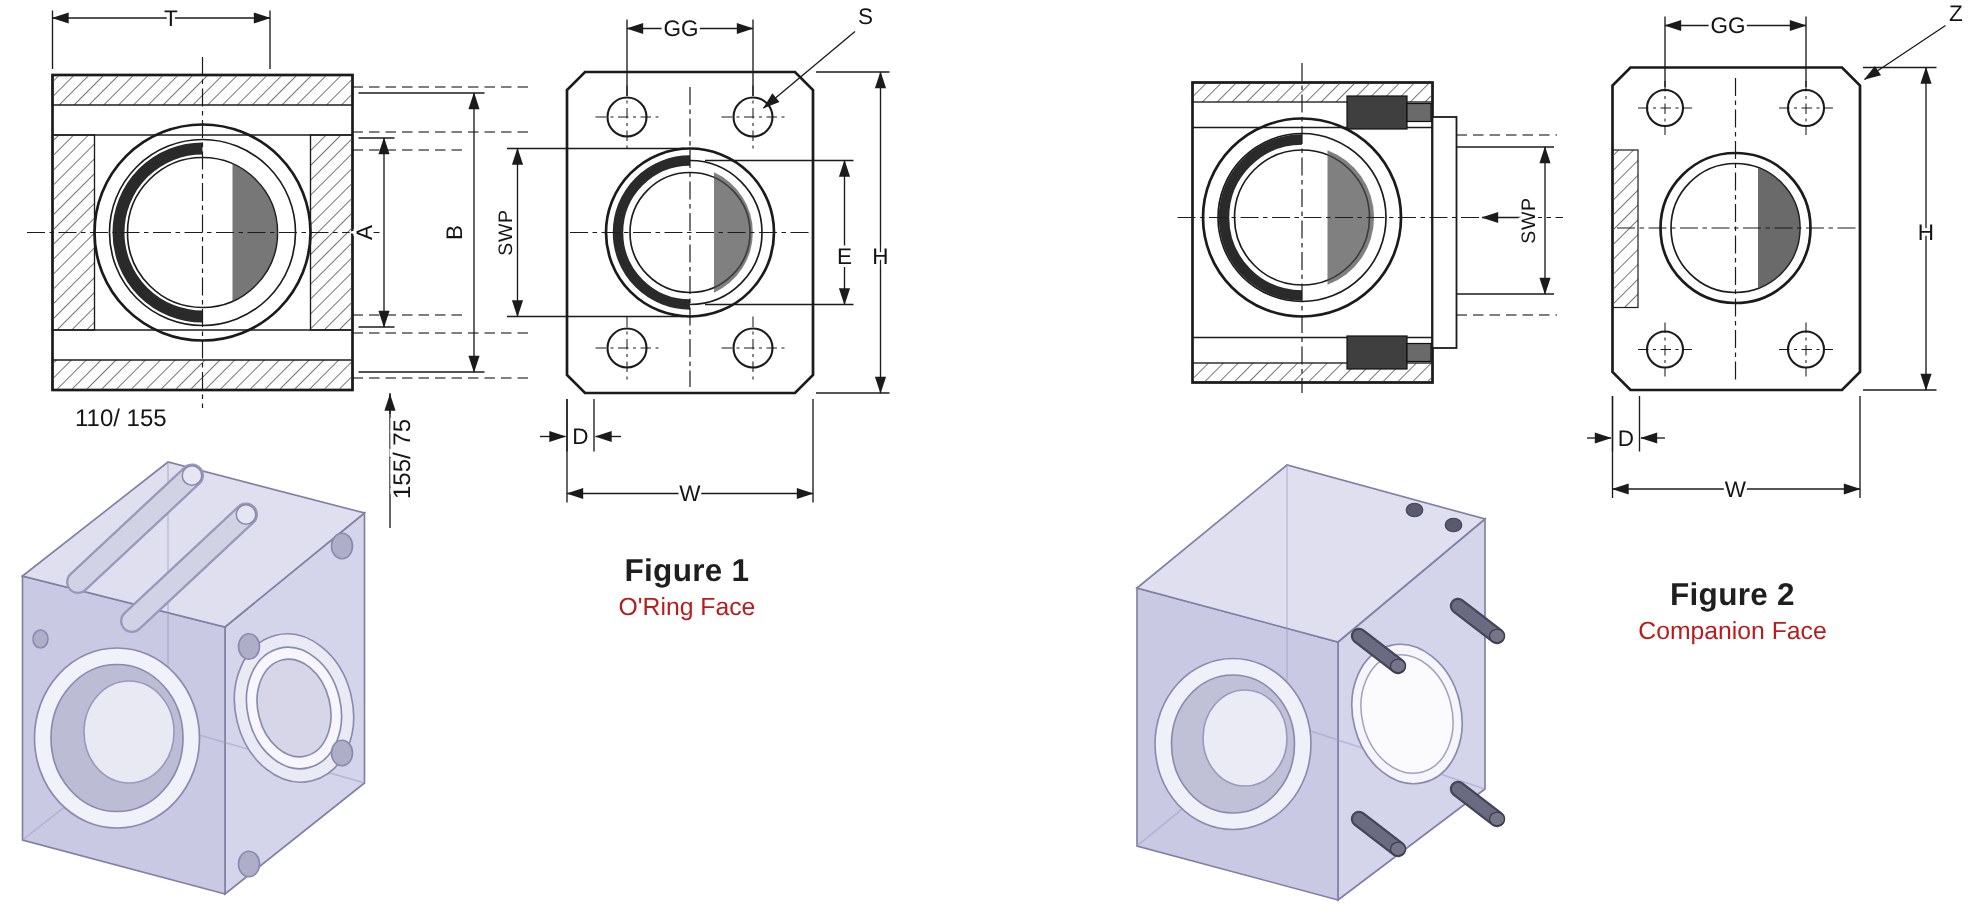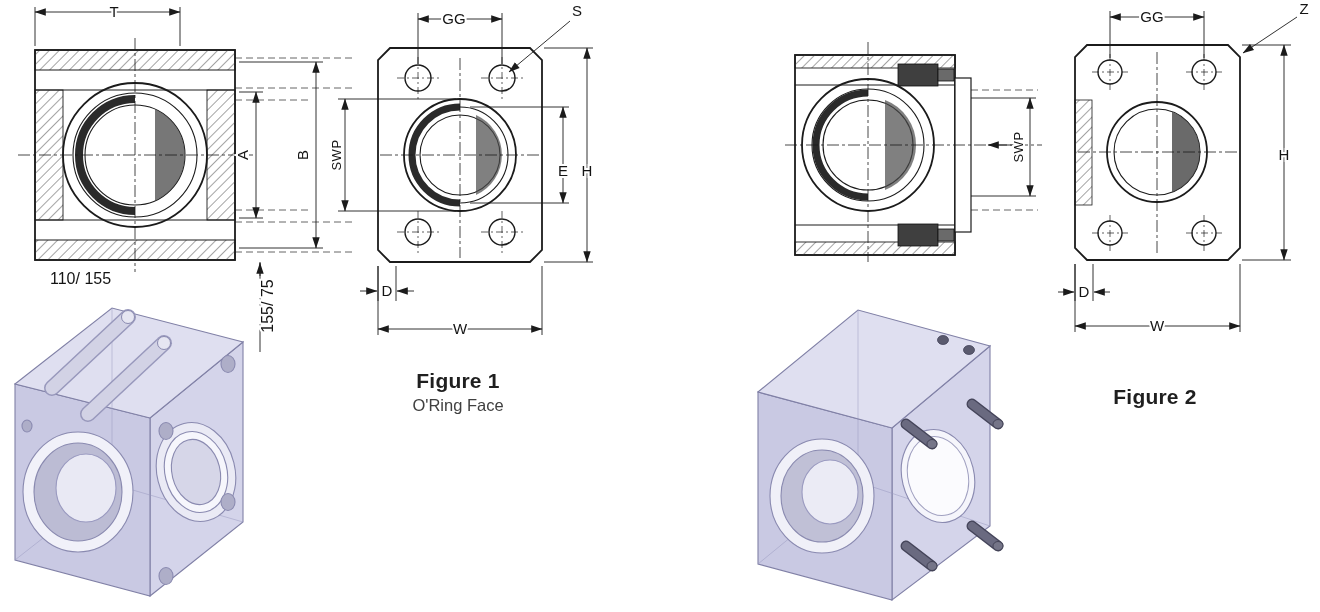--- a/index.html
+++ b/index.html
@@ -8,21 +8,21 @@
   #stage { position:relative; width:1320px; height:612px; background:#ffffff; overflow:hidden; }
   .abs { position:absolute; }
   svg { display:block; }
   svg text { font-family:"Liberation Sans", sans-serif; fill:#141414; }
   .dimlab { font-size:15px; text-anchor:middle; paint-order:stroke; stroke:#ffffff; stroke-width:4px; }
   .dimlab-sm { font-size:13px; text-anchor:middle; letter-spacing:0.5px; paint-order:stroke; stroke:#ffffff; stroke-width:4px; }
   .notelab { font-size:16px; paint-order:stroke; stroke:#ffffff; stroke-width:4px; }
   .anchor-mid { text-anchor:middle; }
   .caption { position:absolute; text-align:center; color:#1f1f1f; }
   .cap-title { font-size:21px; font-weight:600; letter-spacing:.2px; }
-  .cap-sub { font-size:16.5px; margin-top:3px; color:#404040; }
+  .cap-sub { font-size:16.5px; margin-top:3px; color:#b91c1c; }
 </style>
 </head>
 <body>
 
 <div id="stage">
 
   <svg class="abs" style="left:10px; top:0;" width="360" height="358" viewBox="0 0 360 358">
     <defs>
       <marker id="ar1" viewBox="0 0 10 8" markerWidth="13" markerHeight="10" refX="9.6" refY="4" orient="auto-start-reverse">
         <path d="M10,4 L0,0.7 L0,7.3 Z" fill="#1b1b1b"></path>
@@ -355,15 +355,16 @@
     </g>
   </svg>
 
   <div class="caption" style="left:348px; top:369px; width:220px;">
     <div class="cap-title">Figure 1</div>
     <div class="cap-sub">O'Ring Face</div>
   </div>
 
   <div class="caption" style="left:1046px; top:385px; width:218px;text-align:center;">
     <div class="cap-title">Figure 2</div>
+    <div class="cap-sub">Companion Face</div>
   </div>
 
 </div>
 
 </body></html>

